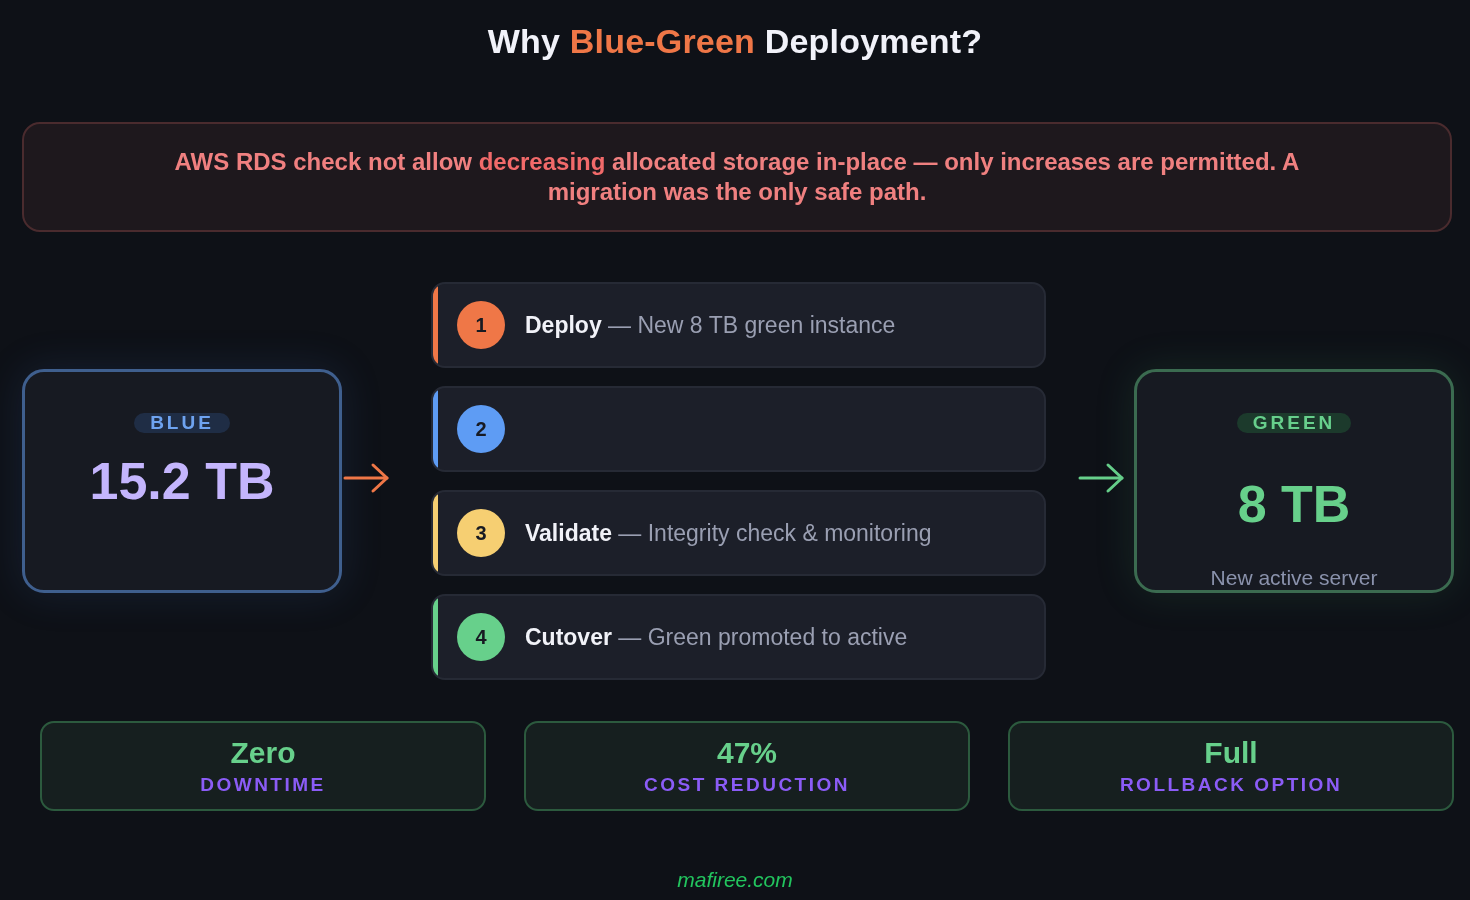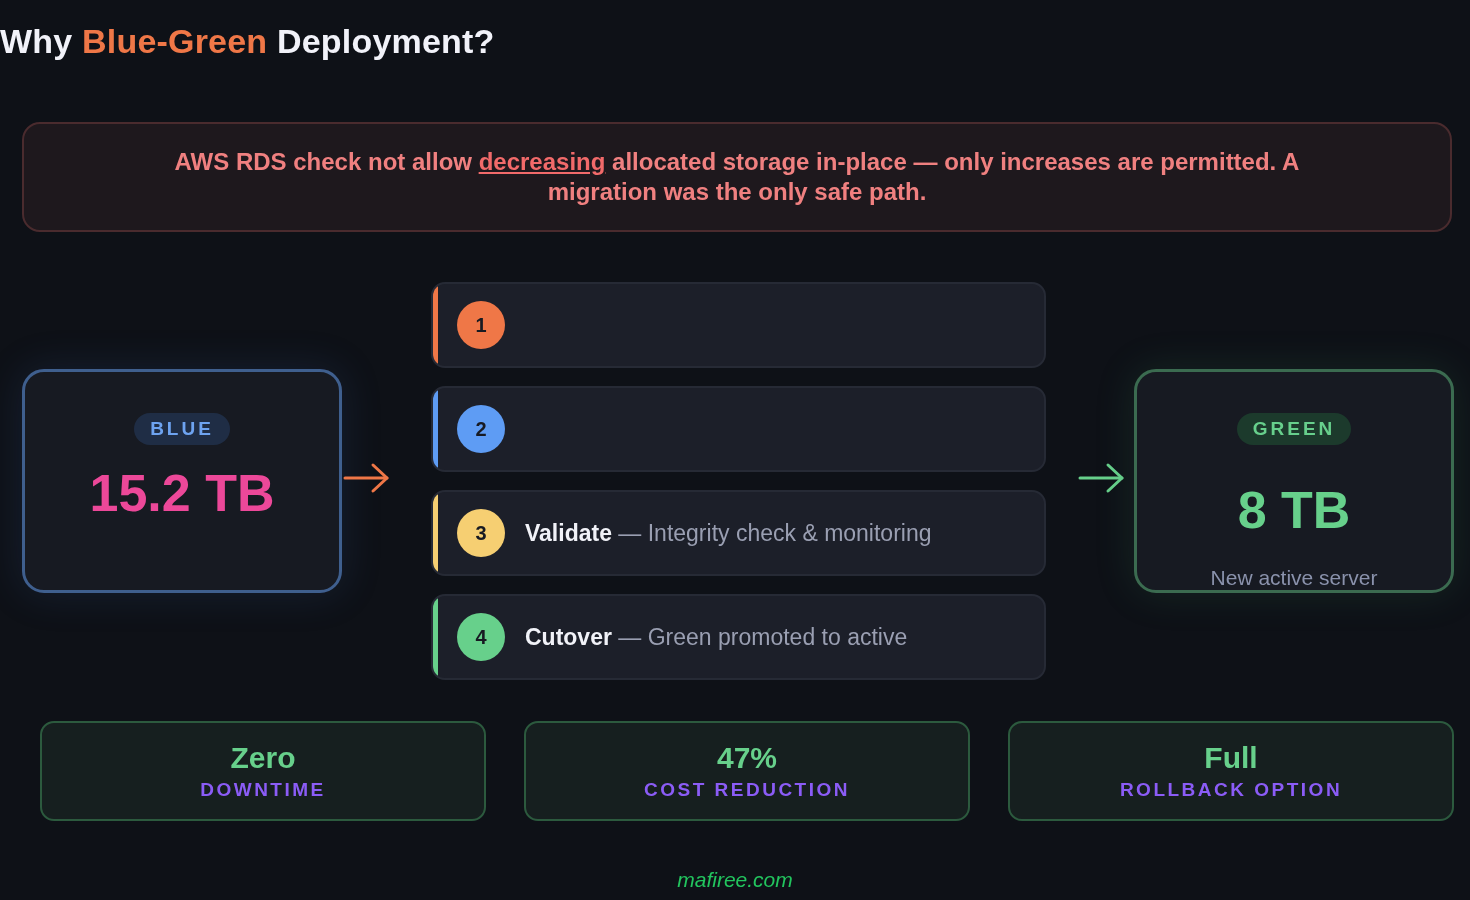--- a/index.html
+++ b/index.html
@@ -5,57 +5,57 @@
     html, body { margin: 0; padding: 0; }
     body {
       width: 1470px; height: 900px; overflow: hidden;
       background: #0e1117;
       font-family: "Liberation Sans", "DejaVu Sans", sans-serif;
       color: #e8eaf2;
       position: relative;
     }
     .title {
       position: absolute; left: 0; right: 0; top: 22px;
-      text-align: left; font-size: 34px; font-weight: 700;
+      text-align: center; font-size: 34px; font-weight: 700;
       color: #f1f2f9; letter-spacing: 0.2px;
     }
     .title .accent { color: #ef7747; }
 
     .warning {
       position: absolute; left: 22px; top: 122px; width: 1430px; height: 110px;
       box-sizing: border-box;
       border: 2px solid #4a2b2e; border-radius: 18px;
       background: #1e181d;
       display: flex; align-items: center; justify-content: center;
       text-align: center;
       padding: 0 100px;
       font-size: 24px; font-weight: 700; line-height: 30px;
       color: #f08080;
     }
-    .warning .em { color: #f26a6a; text-decoration: underline; }
+    .warning .em { color: #f26a6a; }
 
     .instance {
       position: absolute; top: 369px; width: 320px; height: 224px;
       box-sizing: border-box; border-radius: 22px; border: 3px solid;
       background: #171a22;
       display: flex; flex-direction: column; align-items: center;
     }
     .instance.blue { left: 22px; border-color: #3f5f8e; box-shadow: 0 0 40px rgba(60,100,170,0.18); }
     .instance.green { left: 1134px; border-color: #3b6b50; box-shadow: 0 0 40px rgba(60,150,100,0.16); justify-content: space-between; }
     .pill {
-      margin-top: 41px; height: 32px; border-radius: 16px;
+      margin-top: 41px; height: 20px; border-radius: 16px;
       padding: 0 16px; display: flex; align-items: center;
       font-size: 19px; font-weight: 700; letter-spacing: 3px;
     }
     .blue .pill { background: #1f2d45; color: #6ea3f0; }
     .green .pill { background: #1c3a2c; color: #67cf8c; }
     .big {
       margin-top: 20px; font-size: 52px; font-weight: 700; line-height: 56px;
     }
-    .blue .big { color: #ec4899; }
+    .blue .big { color: #c4b5fd; }
     .green .big { color: #67d08b; }
     .sub { margin-top: 12px; font-size: 21px; color: #8a92ac; }
 
     .arrow {
       position: absolute; top: 458px; width: 48px; height: 40px;
     }
     .arrow.orange { left: 343px; }
     .arrow.green { left: 1078px; }
 
     .steps { position: absolute; left: 431px; top: 282px; width: 615px; }
@@ -69,21 +69,21 @@
     .step .num {
       position: absolute; left: 24px; width: 48px; height: 48px; border-radius: 50%;
       display: flex; align-items: center; justify-content: center;
       font-size: 20px; font-weight: 700; color: #171a22;
     }
     .step .text { position: absolute; left: 92px; font-size: 23px; color: #9a9fb2; white-space: nowrap; }
     .step .text b { color: #f1f2f8; font-weight: 700; }
 
     .stats { position: absolute; left: 22px; top: 721px; width: 1432px; display: flex; gap: 20px; }
     .stat {
-      flex: 1; height: 100px; box-sizing: border-box;
+      flex: 1; height: 90px; box-sizing: border-box;
       border: 2px solid #2c5a3e; border-radius: 14px; background: #161f1f;
       display: flex; flex-direction: column; align-items: center; justify-content: center; margin-left: 18px;
     }
     .stat .v { font-size: 30px; font-weight: 700; color: #67d08b; line-height: 34px; }
     .stat .l { margin-top: 4px; font-size: 19px; font-weight: 700; color: #8b5cf6; letter-spacing: 2.5px; }
 
     .footer {
       position: absolute; left: 0; right: 0; top: 868px; text-align: center;
       font-size: 21px; font-style: italic; color: #22c55e;
     }
@@ -114,20 +114,21 @@
   <svg width="48" height="40" viewBox="0 0 48 40">
     <line x1="2" y1="20" x2="44" y2="20" stroke="#ef7747" stroke-width="3" stroke-linecap="round"></line>
     <polyline points="30,7 44,20 30,33" fill="none" stroke="#ef7747" stroke-width="3" stroke-linecap="round" stroke-linejoin="round"></polyline>
   </svg>
 </div>
 
 <div class="steps">
   <div class="step">
     <div class="bar" style="background:#ef7747"></div>
     <div class="num" style="background:#ef7747">1</div>
+    <div class="text"><b>Deploy</b> <span>— New 8 TB green instance</span></div>
   </div>
   <div class="step">
     <div class="bar" style="background:#5e9cf4"></div>
     <div class="num" style="background:#5e9cf4">2</div>
   </div>
   <div class="step">
     <div class="bar" style="background:#f6cf72"></div>
     <div class="num" style="background:#f6cf72">3</div>
     <div class="text"><b>Validate</b> <span>— Integrity check &amp; monitoring</span></div>
   </div>

